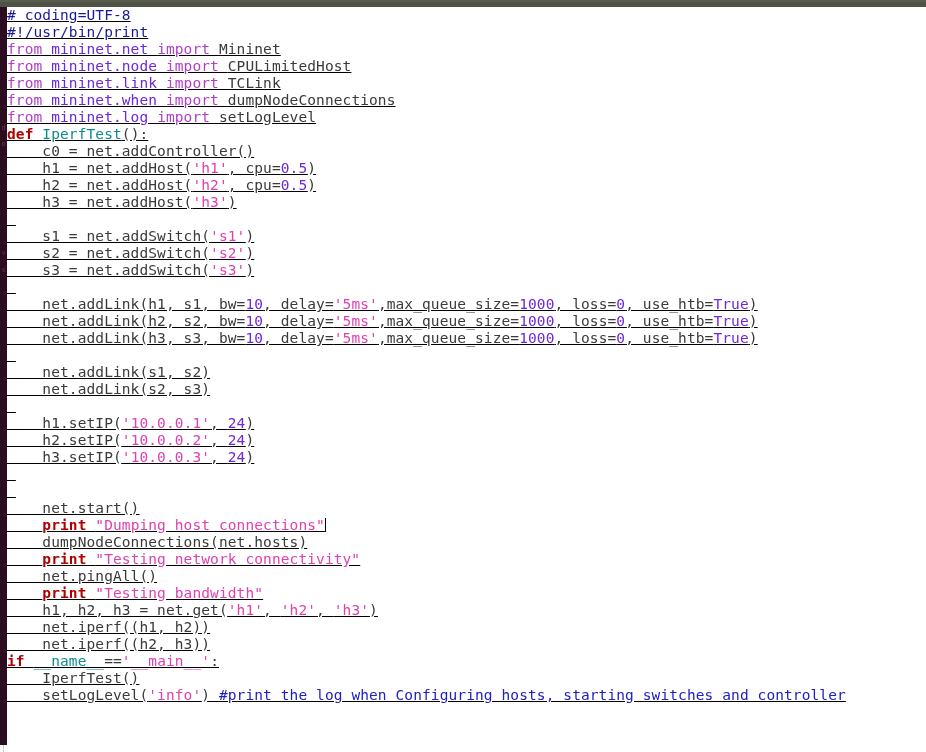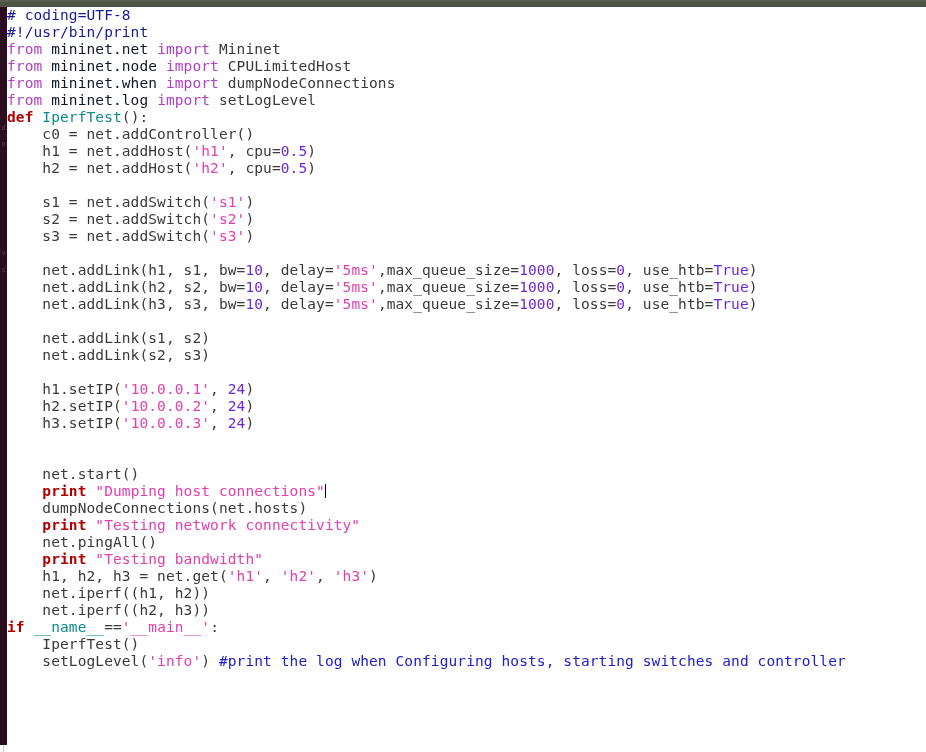--- a/index.html
+++ b/index.html
@@ -75,39 +75,40 @@
   
   #code {
     position: absolute;
     left: 7px;
     top: 7px;
     width: 919px;
     height: 713px;
     background: #ffffff;
     padding: 0;
     z-index: 2;
+    text-decoration: underline;
   }
 
   .line {
     position: relative;
     height: 17px;
     line-height: 17px;
     font-size: 14.5px;
     letter-spacing: 0.1px;
     white-space: pre;
     color: #3f3f3f;
   }
 
   
   .t-plain    { color: #3a3a3a; }
   .t-comment  { color: #191996; }
   .t-comment2 { color: #2020c8; }
   .t-kw       { color: #b040c8; }          
   .t-kw-red   { color: #b00000; font-weight: bold; margin-top: 20px; }  
-  .t-mod      { color: #0f172a; }          
+  .t-mod      { color: #6d28d9; }          
   .t-fn       { color: #0e8a8a; }          
   .t-str      { color: #e040b0; }          
   .t-num      { color: #6d28d9; }          
   .t-cls      { color: #3a3a3a; }
 
   
   .caret {
     display: inline-block;
     width: 1px;
     height: 14px;
@@ -131,26 +132,28 @@
       <div class="gutter-mark" style="top: 249px;">v</div>
       <div class="gutter-mark" style="top: 266px;">s</div>
     </div>
   <div id="gutter-tail"></div>
 
   <div id="code">
       <div class="line"><span class="t-comment"># coding=UTF-8</span></div>
       <div class="line"><span class="t-comment">#!/usr/bin/print</span></div>
       <div class="line"><span class="t-kw">from </span><span class="t-mod">mininet.net </span><span class="t-kw">import </span><span class="t-cls">Mininet</span></div>
       <div class="line"><span class="t-kw">from </span><span class="t-mod">mininet.node </span><span class="t-kw">import </span><span class="t-cls">CPULimitedHost</span></div>
+      <div class="line"><span class="t-kw">from </span><span class="t-mod">mininet.link </span><span class="t-kw">import </span><span class="t-cls">TCLink</span></div>
       <div class="line"><span class="t-kw">from </span><span class="t-mod">mininet.when </span><span class="t-kw">import </span><span class="t-cls">dumpNodeConnections</span></div>
       <div class="line"><span class="t-kw">from </span><span class="t-mod">mininet.log </span><span class="t-kw">import </span><span class="t-cls">setLogLevel</span></div>
       <div class="line"><span class="t-kw-red">def </span><span class="t-fn">IperfTest</span><span class="t-plain">():</span></div>
       <div class="line"><span class="t-plain">    c0 = net.addController()</span></div>
       <div class="line"><span class="t-plain">    h1 = net.addHost(</span><span class="t-str">'h1'</span><span class="t-plain">, cpu=</span><span class="t-num">0.5</span><span class="t-plain">)</span></div>
       <div class="line"><span class="t-plain">    h2 = net.addHost(</span><span class="t-str">'h2'</span><span class="t-plain">, cpu=</span><span class="t-num">0.5</span><span class="t-plain">)</span></div>
+      <div class="line"><span class="t-plain">    h3 = net.addHost(</span><span class="t-str">'h3'</span><span class="t-plain">)</span></div>
       <div class="line">&nbsp;</div>
       <div class="line"><span class="t-plain">    s1 = net.addSwitch(</span><span class="t-str">'s1'</span><span class="t-plain">)</span></div>
       <div class="line"><span class="t-plain">    s2 = net.addSwitch(</span><span class="t-str">'s2'</span><span class="t-plain">)</span></div>
       <div class="line"><span class="t-plain">    s3 = net.addSwitch(</span><span class="t-str">'s3'</span><span class="t-plain">)</span></div>
       <div class="line">&nbsp;</div>
       <div class="line"><span class="t-plain">    net.addLink(h1, s1, bw=</span><span class="t-num">10</span><span class="t-plain">, delay=</span><span class="t-str">'5ms'</span><span class="t-plain">,max_queue_size=</span><span class="t-num">1000</span><span class="t-plain">, loss=</span><span class="t-num">0</span><span class="t-plain">, use_htb=</span><span class="t-num">True</span><span class="t-plain">)</span></div>
       <div class="line"><span class="t-plain">    net.addLink(h2, s2, bw=</span><span class="t-num">10</span><span class="t-plain">, delay=</span><span class="t-str">'5ms'</span><span class="t-plain">,max_queue_size=</span><span class="t-num">1000</span><span class="t-plain">, loss=</span><span class="t-num">0</span><span class="t-plain">, use_htb=</span><span class="t-num">True</span><span class="t-plain">)</span></div>
       <div class="line"><span class="t-plain">    net.addLink(h3, s3, bw=</span><span class="t-num">10</span><span class="t-plain">, delay=</span><span class="t-str">'5ms'</span><span class="t-plain">,max_queue_size=</span><span class="t-num">1000</span><span class="t-plain">, loss=</span><span class="t-num">0</span><span class="t-plain">, use_htb=</span><span class="t-num">True</span><span class="t-plain">)</span></div>
       <div class="line">&nbsp;</div>
       <div class="line"><span class="t-plain">    net.addLink(s1, s2)</span></div>

